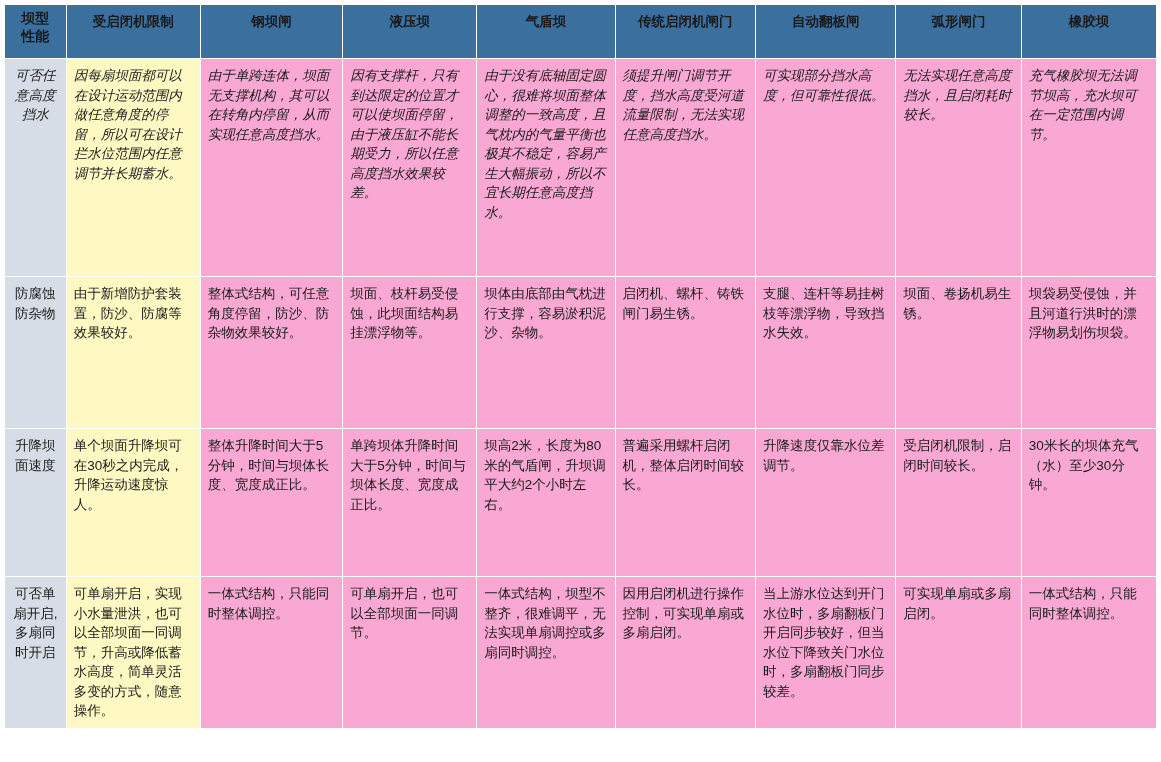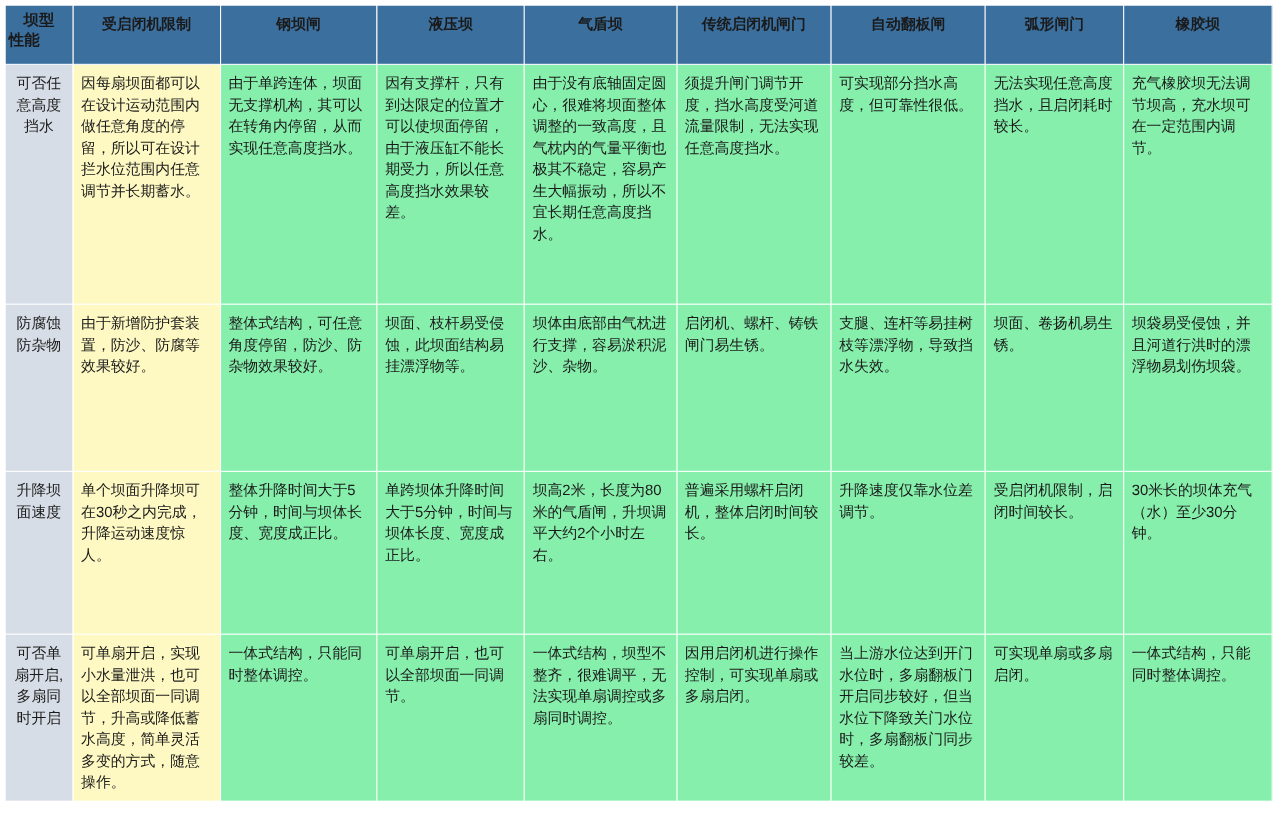--- a/index.html
+++ b/index.html
@@ -46,21 +46,21 @@
     height: 54px;
     padding: 4px 2px;
     line-height: 1.35;
   }
   thead th.corner {
     font-size: 14px;
     line-height: 1.3;
     padding: 4px 3px;
   }
   thead th.corner .l1 { display: block; text-align: center; }
-  thead th.corner .l2 { display: block; text-align: left; }
+  thead th.corner .l2 { display: block; text-align: center; }
   
   td.rowlabel {
     background: #d7dde6;
     text-align: center;
     vertical-align: middle;
     font-size: 15px;
     line-height: 1.5;
     color: #111;
     padding: 6px 4px;
     word-break: keep-all;
@@ -68,34 +68,34 @@
   td.rowlabel span {
     display: inline-block;
     width: 1em;
     text-align: center;
   }
   
   td.hl {
     background: #fef9c3;
   }
   td.plain {
-    background: #86efac;
+    background: #f9a8d4;
   }
   
   col.c0 { width: 58px; }
   col.c1 { width: 126px; }
   col.c2 { width: 134px; }
   col.c3 { width: 126px; }
   col.c4 { width: 130px; }
   col.c5 { width: 132px; }
   col.c6 { width: 132px; }
   col.c7 { width: 118px; }
   col.c8 { width: 127px; }
 
-  tr.r1 td { height: 218px; }
+  tr.r1 td { height: 218px; font-style: italic; }
   tr.r2 td { height: 152px; }
   tr.r3 td { height: 148px; }
   tr.r4 td { height: 145px; }
 </style>
 </head>
 <body>
 
 <div class="sheet">
   <table class="comparison">
     <colgroup>

